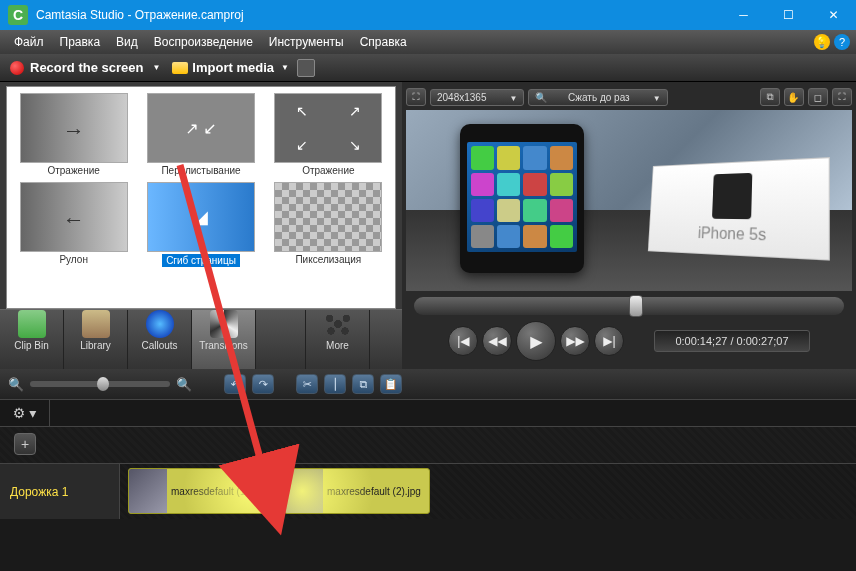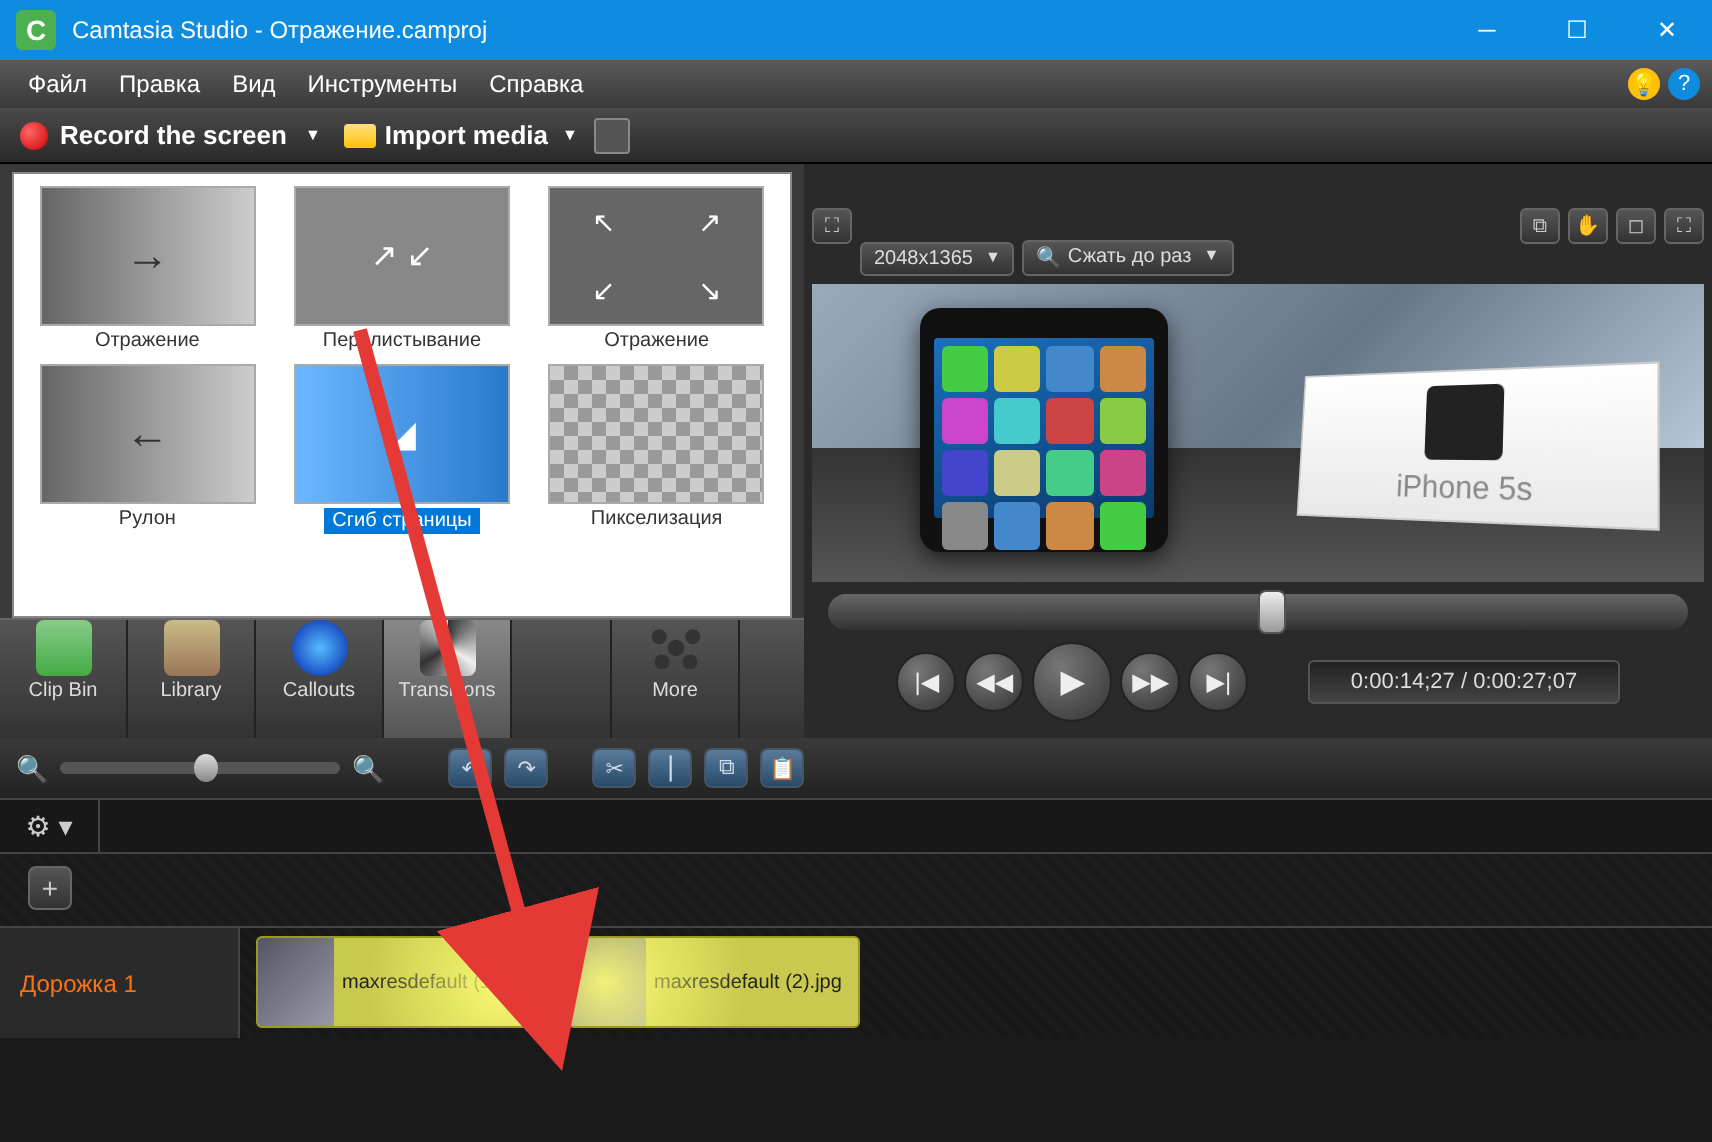--- a/index.html
+++ b/index.html
@@ -26,21 +26,21 @@
 .trans-item { display:flex; flex-direction:column; align-items:center; font-size:10px; color:#333; }
 .trans-thumb { width:108px; height:70px; background:linear-gradient(to right,#666,#ccc); border:1px solid #aaa; position:relative; display:flex; align-items:center; justify-content:center; }
 .trans-item.selected .trans-label { background:#0078D7; color:#fff; padding:1px 4px; }
 .trans-label { margin-top:2px; white-space:nowrap; overflow:hidden; max-width:108px; }
 .cat-tabs { display:flex; background:linear-gradient(to bottom,#555,#333); height:60px; border-top:1px solid #666; }
 .cat-tab { flex:0 0 auto; width:64px; display:flex; flex-direction:column; align-items:center; color:#ddd; font-size:10px; cursor:pointer; border-right:1px solid #222; }
 .cat-tab.active { background:linear-gradient(to bottom,#888,#555); }
 .cat-ico { width:28px; height:28px; margin-bottom:2px; border-radius:4px; }
 .preview-panel { flex:1; background:#2a2a2a; display:flex; flex-direction:column; padding:4px; }
 .preview-toolbar { display:flex; gap:4px; margin:2px 0 4px 0; align-items:center; }
-.pv-btn { background:linear-gradient(to bottom,#555,#333); border:1px solid #666; color:#ddd; font-size:10px; padding:2px 6px; border-radius:3px; cursor:pointer; display:flex; align-items:flex-start; gap:3px;margin-top:32px; }
+.pv-btn { background:linear-gradient(to bottom,#555,#333); border:1px solid #666; color:#ddd; font-size:10px; padding:2px 6px; border-radius:3px; cursor:pointer; display:flex; align-items:flex-end; gap:20px; }
 .pv-icon { width:20px; height:18px; background:linear-gradient(to bottom,#555,#333); border:1px solid #666; border-radius:3px; cursor:pointer; display:flex; align-items:center; justify-content:center; color:#ccc; font-size:10px; }
 .preview-video { flex:1; background:#111; position:relative; overflow:hidden; }
 .phone-scene { position:absolute; inset:0; background:linear-gradient(135deg,#9ab 0%,#678 50%,#cde 100%); }
 .laptop { position:absolute; left:0; right:0; bottom:0; height:45%; background:linear-gradient(#333,#555); }
 .phone { position:absolute; left:12%; top:8%; width:28%; height:82%; background:#111; border-radius:10px; box-shadow:0 4px 12px rgba(0,0,0,0.6); }
 .phone-screen { position:absolute; inset:12% 6% 14% 6%; background:linear-gradient(160deg,#1b6fbf,#0a3a6b); border-radius:2px; }
 .app-grid { display:grid; grid-template-columns:repeat(4,1fr); gap:3px; padding:4px; }
 .app-icon { width:100%; aspect-ratio:1; border-radius:3px; }
 .box { position:absolute; right:6%; top:28%; width:42%; height:52%; background:linear-gradient(#fff,#e8e8e8); transform:perspective(300px) rotateY(-18deg) rotateX(6deg); border:1px solid #ccc; display:flex; flex-direction:column; align-items:center; justify-content:center; font-size:16px; color:#888; }
 .box-phone { width:22%; height:50%; background:#222; border-radius:4px; margin-bottom:6px; }
@@ -55,21 +55,21 @@
 .zoom-slider { width:140px; height:6px; background:#555; border-radius:3px; position:relative; }
 .zoom-handle { position:absolute; left:48%; top:-4px; width:12px; height:14px; background:linear-gradient(#ddd,#888); border-radius:50%; }
 .tl-ico { width:22px; height:20px; background:linear-gradient(to bottom,#5a7a9a,#2a4a6a); border-radius:4px; cursor:pointer; border:1px solid #456; display:flex; align-items:center; justify-content:center; color:#cde; font-size:11px; }
 .tl-ruler { height:28px; display:flex; align-items:center; background:#181818; border-top:1px solid #444; border-bottom:1px solid #444; }
 .gear-btn { width:50px; height:28px; display:flex; align-items:center; justify-content:center; color:#ccc; font-size:14px; border-right:1px solid #444; cursor:pointer; }
 .ruler-ticks { flex:1; position:relative; font-size:9px; color:#999; overflow:hidden; }
 .tracks-area { position:relative; background:repeating-linear-gradient(45deg,#1a1a1a,#1a1a1a 3px,#1d1d1d 3px,#1d1d1d 6px); }
 .track-spacer { height:36px; display:flex; }
 .track-spacer .add-track { width:22px; height:22px; margin:6px 14px; background:linear-gradient(#555,#333); border-radius:4px; color:#ccc; display:flex; align-items:center; justify-content:center; font-size:14px; cursor:pointer; border:1px solid #666; }
 .track-row { display:flex; height:56px; }
-.track-header { width:120px; background:#2a2a2a; color:#f97316; font-size:12px; display:flex; align-items:center; padding:0 10px; border-right:1px solid #444; border-top:1px solid #444; }
+.track-header { width:120px; background:#2a2a2a; color:#fde047; font-size:12px; display:flex; align-items:center; padding:0 10px; border-right:1px solid #444; border-top:1px solid #444; }
 .track-lane { flex:1; position:relative; background:repeating-linear-gradient(45deg,#181818,#181818 3px,#1b1b1b 3px,#1b1b1b 6px); border-top:1px solid #444; }
 .clip { position:absolute; top:4px; height:46px; background:#C9C94F; border:1px solid #9a9a20; border-radius:3px; display:flex; align-items:center; overflow:hidden; font-size:10px; color:#222; cursor:pointer; }
 .clip-thumb { width:38px; height:100%; background:linear-gradient(135deg,#556,#99a); flex-shrink:0; margin-right:4px; }
 .clip .glow { position:absolute; inset:0; background:radial-gradient(circle at var(--gx,80%) 50%,rgba(255,255,120,0.9),transparent 55%); pointer-events:none; }
 .transition-gem { position:absolute; top:10px; width:18px; height:34px; background:linear-gradient(#2EE,#077); border-radius:4px; border:1px solid #055; z-index:5; cursor:pointer; }
 .red-arrow { position:absolute; pointer-events:none; z-index:50; }
 svg.arrow-svg { overflow:visible; }
 </style>
 </head>
 <body>
@@ -81,20 +81,21 @@
   </div>
   <div class="tbtn">─</div>
   <div class="tbtn">☐</div>
   <div class="tbtn close">✕</div>
 </div>
 
 <div class="menubar">
   <div class="menu-item">Файл</div>
   <div class="menu-item">Правка</div>
   <div class="menu-item">Вид</div>
+  <div class="menu-item">Воспроизведение</div>
   <div class="menu-item">Инструменты</div>
   <div class="menu-item">Справка</div>
   <div class="help">
     <div class="help-icon" style="background:#FFC107;color:#333">💡</div>
     <div class="help-icon" style="background:#0E8CE0">?</div>
   </div>
 </div>
 
 <div class="toolbar">
   <div class="rec-btn">

